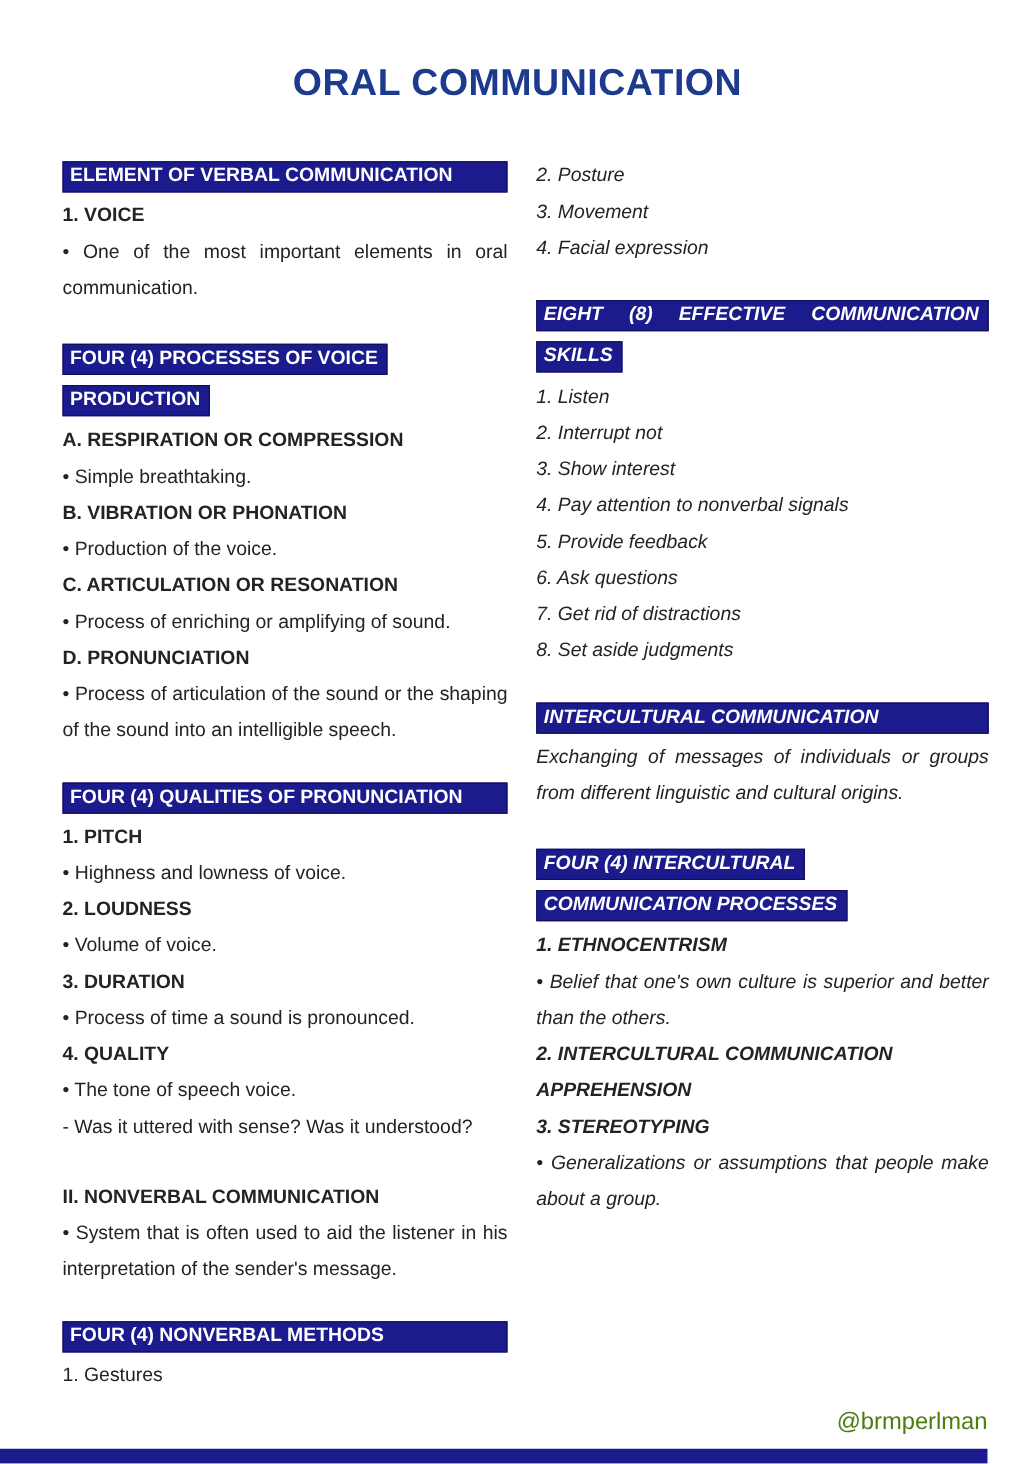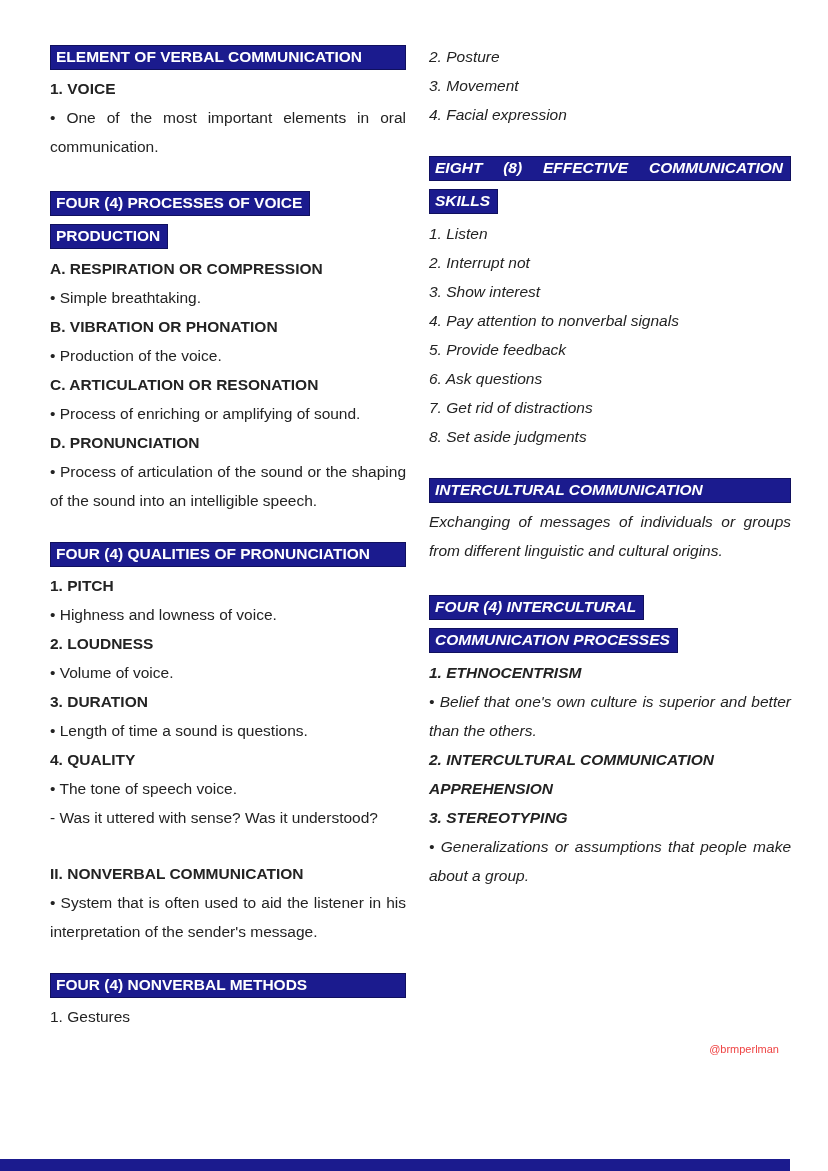--- a/index.html
+++ b/index.html
@@ -53,37 +53,38 @@
     padding:1px 7px 2px 5px;
     border:1px solid var(--highlight-border);
     box-sizing:border-box;
   }
   .hl-block{display:block;margin:3px 0 4px 0;}
   .hl-inline{display:inline-block;margin:3px 5px 0 0;}
   .hl-stretch{display:block;margin:3px 0 0 0;text-align:justify;text-align-last:justify;}
   .hl-row{margin:0 0 5px 0;}
   .credit{
     margin-top:12px;
-    padding-right:49px;
+    padding-right:38px;
     text-align:right;
-    font-size:11px;
-    color:#ef4444;
+    font-size:19px;
+    color:#4d7c0f;
   }
   .bottom-bar{
     position:absolute;
     left:0;bottom:0;
     width:790px;height:12px;
     background:var(--bottom-bar);
   }
 </style>
 </head>
 <body>
 
 <div class="page">
 
+  <div class="title">ORAL COMMUNICATION</div>
 
   <div class="columns">
 
     <div class="col-left">
 
       <div class="section">
         <div class="line">
             <span class="hl hl-block">ELEMENT OF VERBAL COMMUNICATION</span>
           </div>
         <div class="line sub">1. VOICE</div>
@@ -105,21 +106,21 @@
 
       <div class="section">
         <div class="line">
             <span class="hl hl-block">FOUR (4) QUALITIES OF PRONUNCIATION</span>
           </div>
         <div class="line sub">1. PITCH</div>
         <div class="line">• Highness and lowness of voice.</div>
         <div class="line sub">2. LOUDNESS</div>
         <div class="line">• Volume of voice.</div>
         <div class="line sub">3. DURATION</div>
-        <div class="line">• Length of time a sound is questions.</div>
+        <div class="line">• Process of time a sound is pronounced.</div>
         <div class="line sub">4. QUALITY</div>
         <div class="line">• The tone of speech voice.</div>
         <div class="line">- Was it uttered with sense? Was it understood?</div>
       </div>
 
       <div class="section">
         <div class="line sub">II. NONVERBAL COMMUNICATION</div>
         <div class="line just">• System that is often used to aid the listener in his interpretation of the sender's message.</div>
       </div>
 

